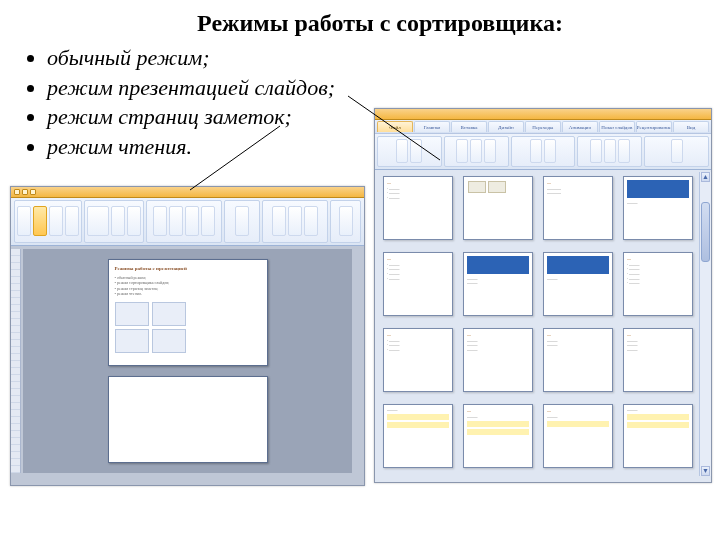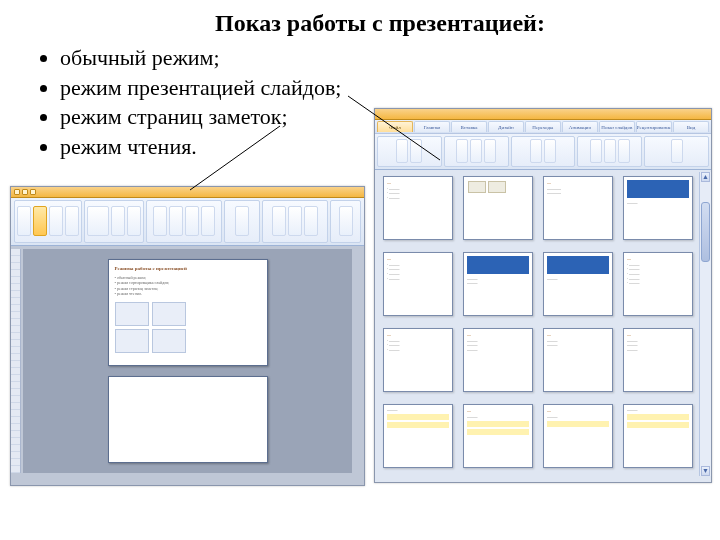--- a/index.html
+++ b/index.html
@@ -16,21 +16,21 @@
     font-weight: bold;
     text-align: center;
     margin: 10px 0 6px 0;
     padding-left: 40px;
   }
   .bullets {
     margin-left: 30px;
     font-size: 22px;
     line-height: 1.35;
   }
-  .bullets li { margin-left: 30px; }
+  .bullets li { margin-left: 17px; font-style: italic; }
   .bullets li::marker { color: #000; }
 
   .figures {
     position: relative;
     width: 100%;
     height: 360px;
     margin-top: 6px;
   }
 
   
@@ -208,21 +208,21 @@
   }
   .sorter-scroll .arrow.up { top:0; }
   .sorter-scroll .arrow.down { bottom:0; }
 
   
   .leaders { position:absolute; left:0; top:0; width:720px; height:540px; pointer-events:none; }
 </style>
 </head>
 <body>
 
-<h1 class="title">Показ работы с презентацией:</h1>
+<h1 class="title">Режимы работы с сортировщика:</h1>
 
 <ul class="bullets">
   <li>обычный режим;</li>
   <li>режим презентацией слайдов;</li>
   <li>режим страниц заметок;</li>
   <li>режим чтения.</li>
 </ul>
 
 <div class="figures">
 

